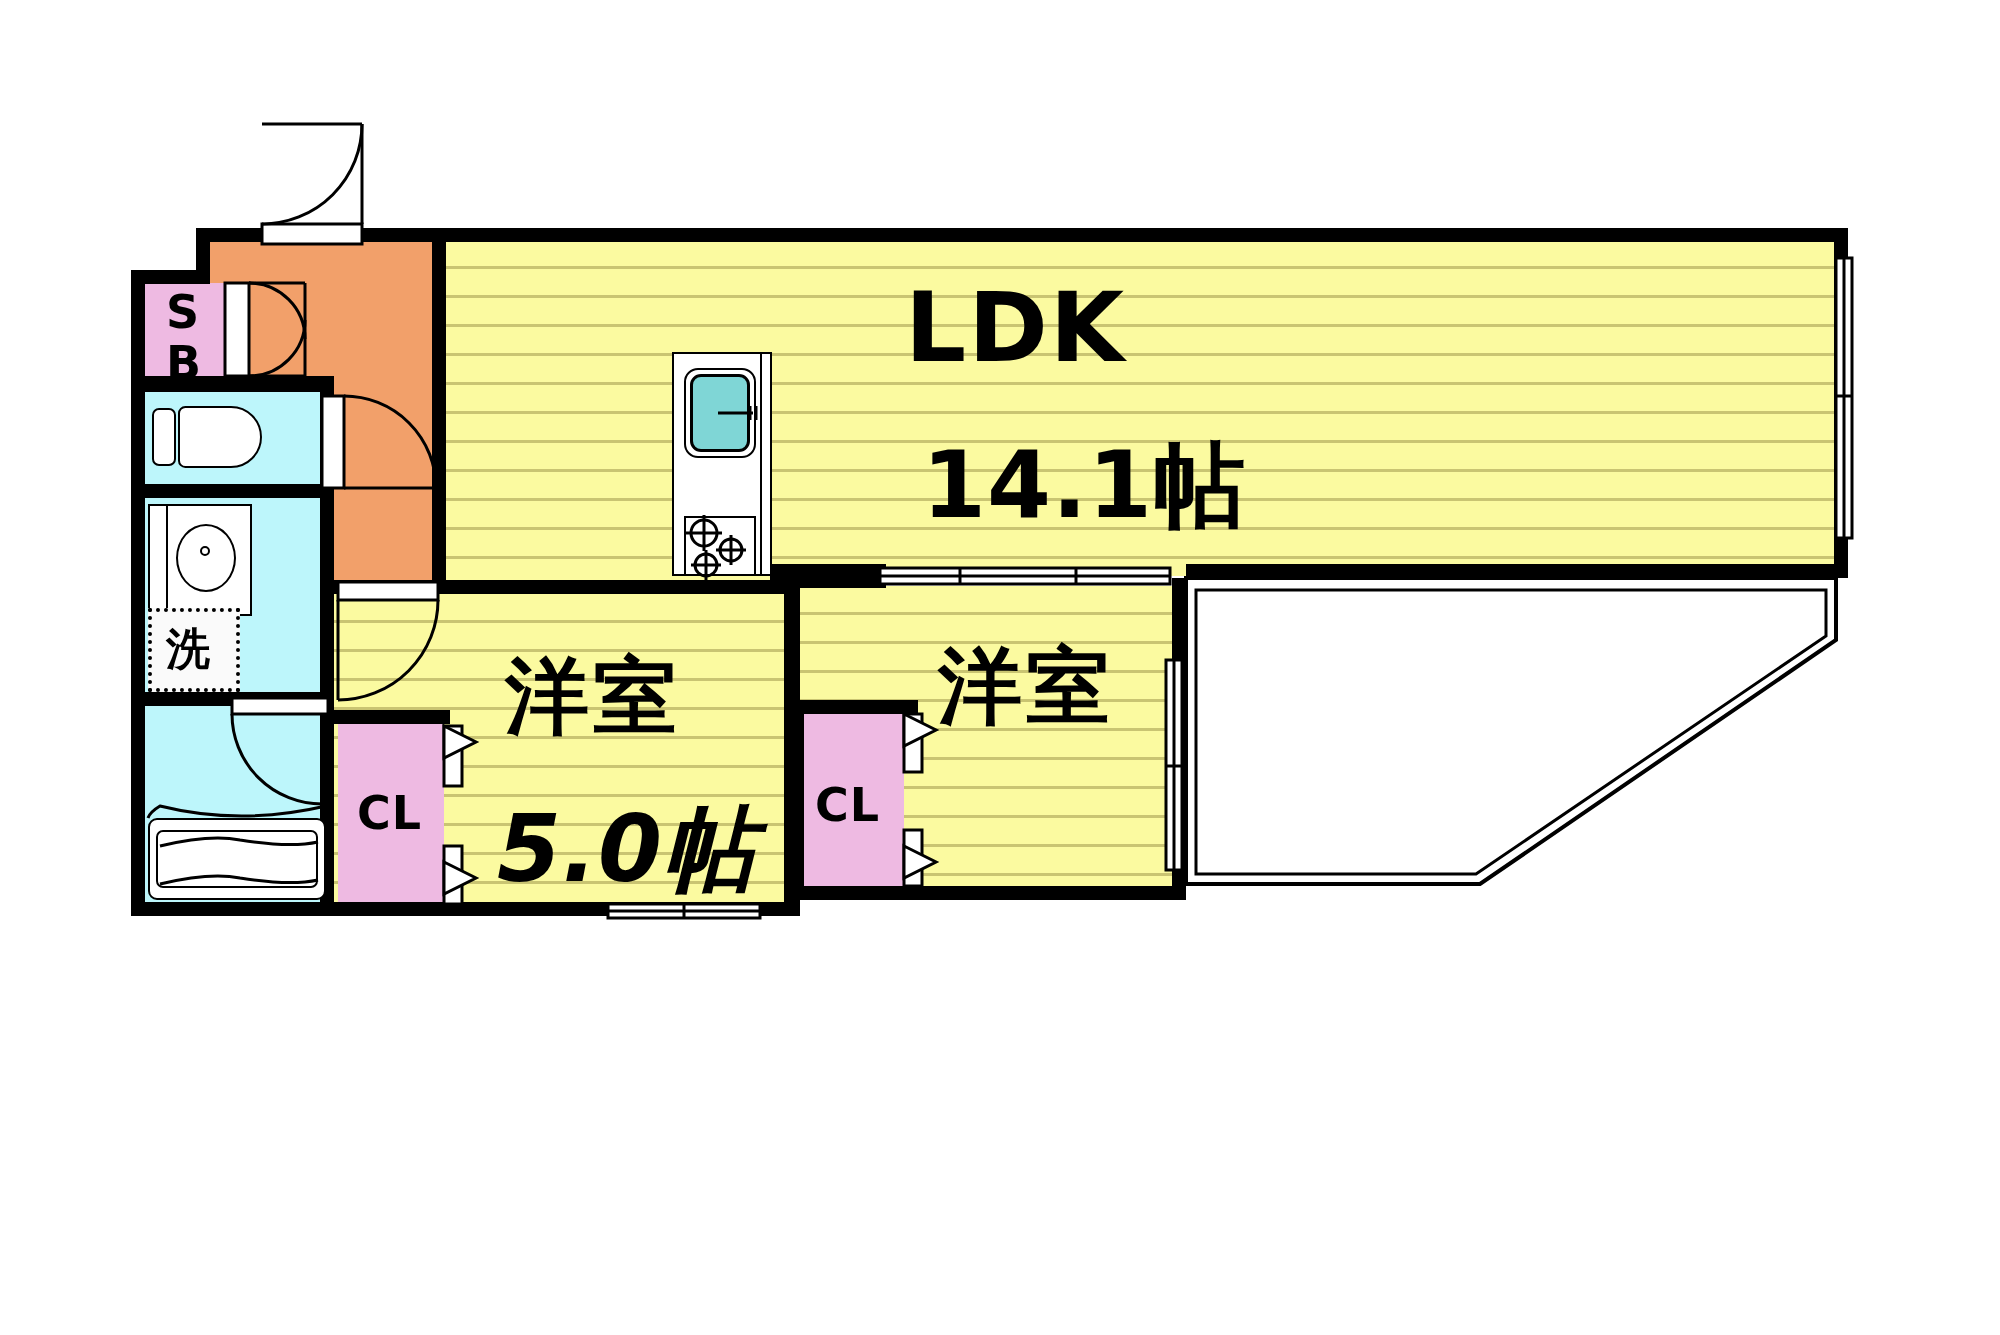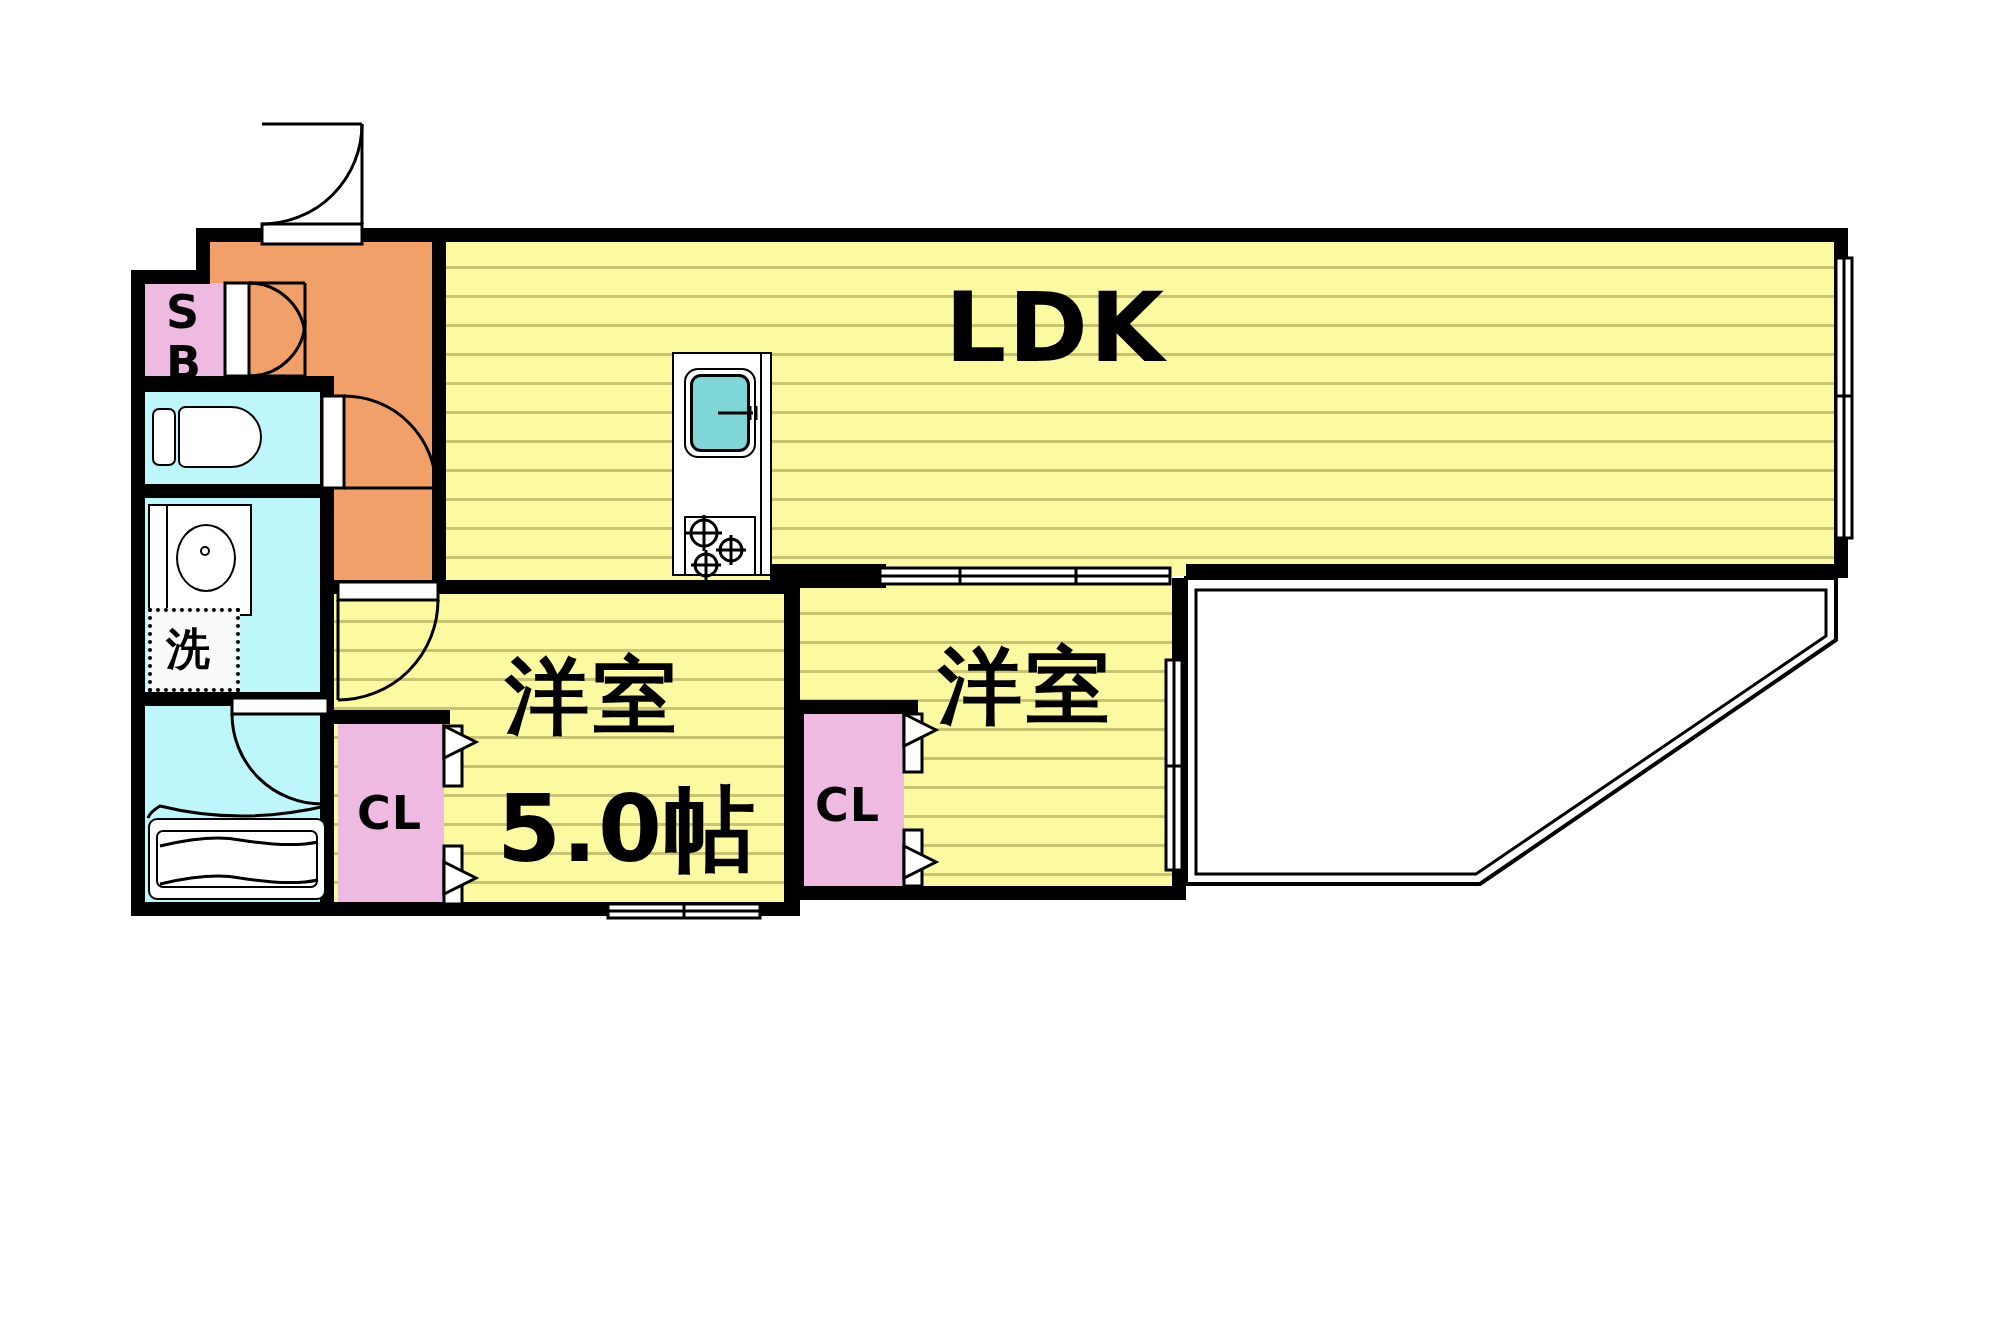--- a/index.html
+++ b/index.html
@@ -131,24 +131,25 @@
   <div class="fx-thin" style="left:684px;top:368px;width:72px;height:90px;border-radius:14px;"></div>
   <div style="position:absolute;left:690px;top:374px;width:60px;height:78px;
               background:#7fd6d6;border:3px solid #000;border-radius:11px;box-sizing:border-box;"></div>
   <div class="fx-thin" style="left:684px;top:516px;width:72px;height:60px;"></div>
 
   <div class="fx-thin" style="left:760px;top:352px;width:12px;height:224px;"></div>
 
   <div class="label lbl-cl" style="left:357px;top:786px;">CL</div>
   <div class="label lbl-cl" style="left:815px;top:778px;">CL</div>
 
-  <div class="label lbl-ldk" style="left:945px;top:272px;">LDK</div>
+  <div class="label lbl-ldk" style="left:905px;top:272px;">LDK</div>
+  <div class="label lbl-area" style="left:922px;top:424px;">14.1帖</div>
 
   <div class="label lbl-room" style="left:505px;top:640px;">洋室</div>
-  <div class="label lbl-area" style="left:497px;top:768px;">5.0帖</div>
+  <div class="label lbl-area" style="left:497px;top:788px;font-style:italic;">5.0帖</div>
 
   <div class="label lbl-room" style="left:938px;top:630px;">洋室</div>
 
   <svg class="overlay" viewBox="0 0 2000 1335">
 
     <g>
       <rect x="262" y="224" width="100" height="20" fill="#ffffff" stroke="#000" stroke-width="3"></rect>
       <path d="M262 224 A100 100 0 0 0 362 124" fill="#ffffff" stroke="#000" stroke-width="3"></path>
       <line x1="362" y1="124" x2="362" y2="224" stroke="#000" stroke-width="3"></line>
       <line x1="262" y1="124" x2="362" y2="124" stroke="#000" stroke-width="3"></line>

